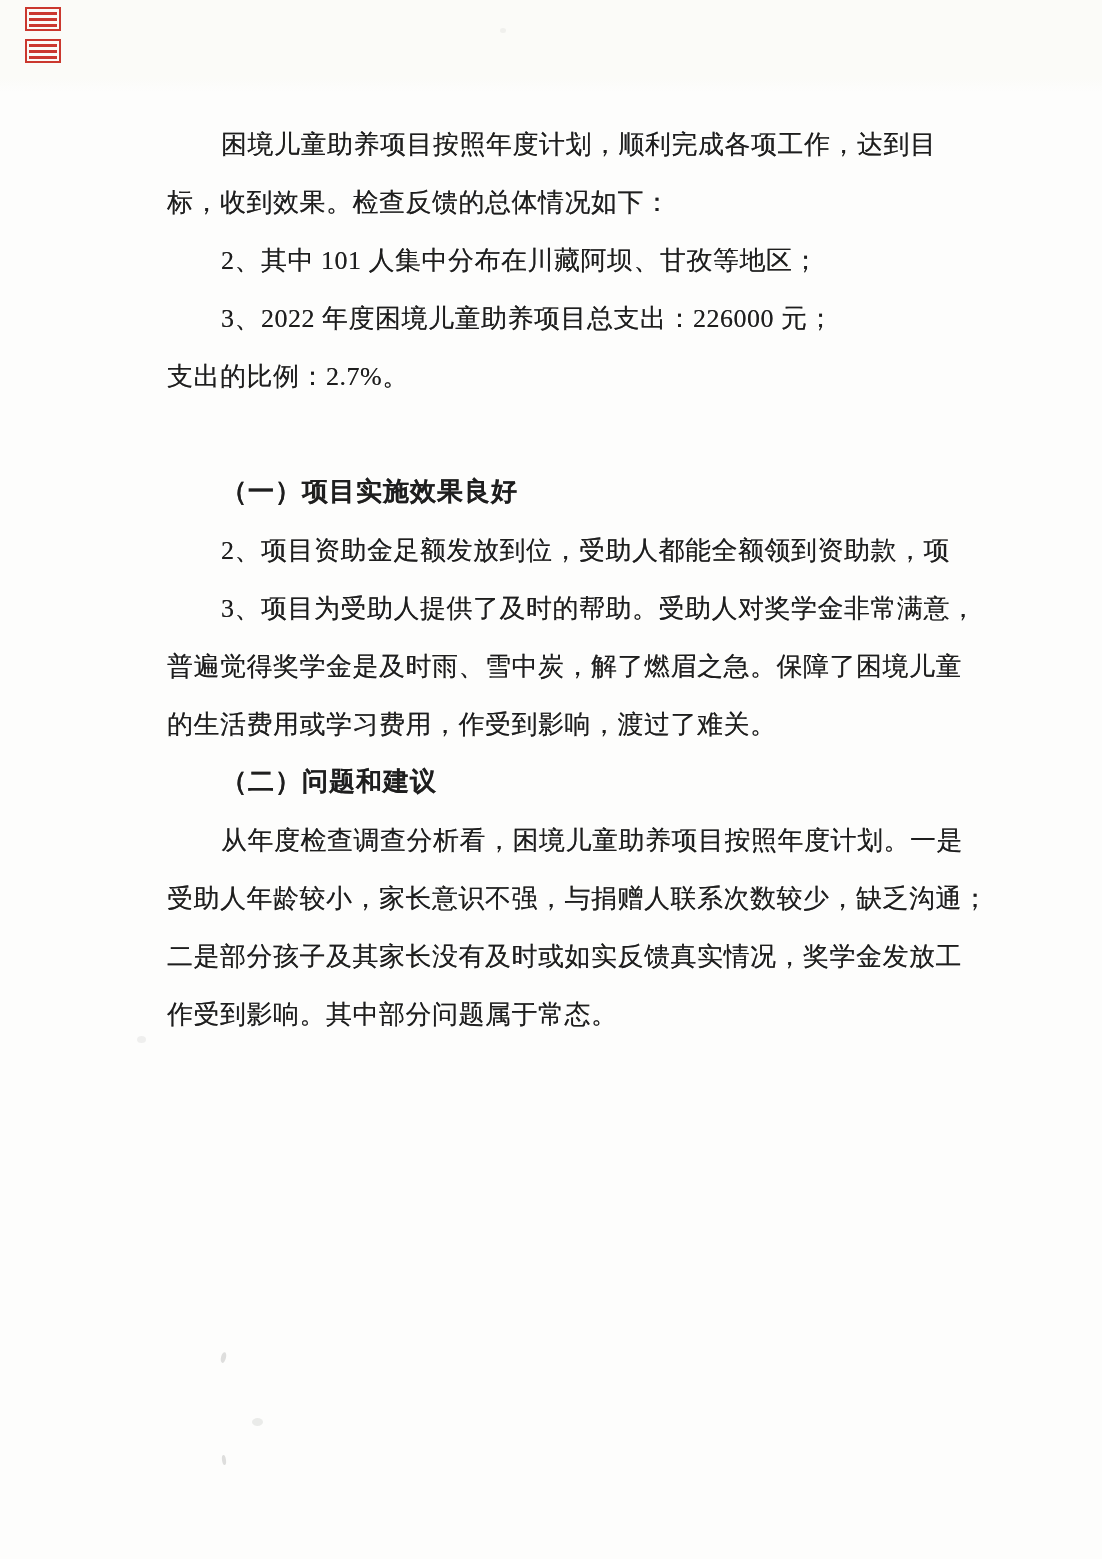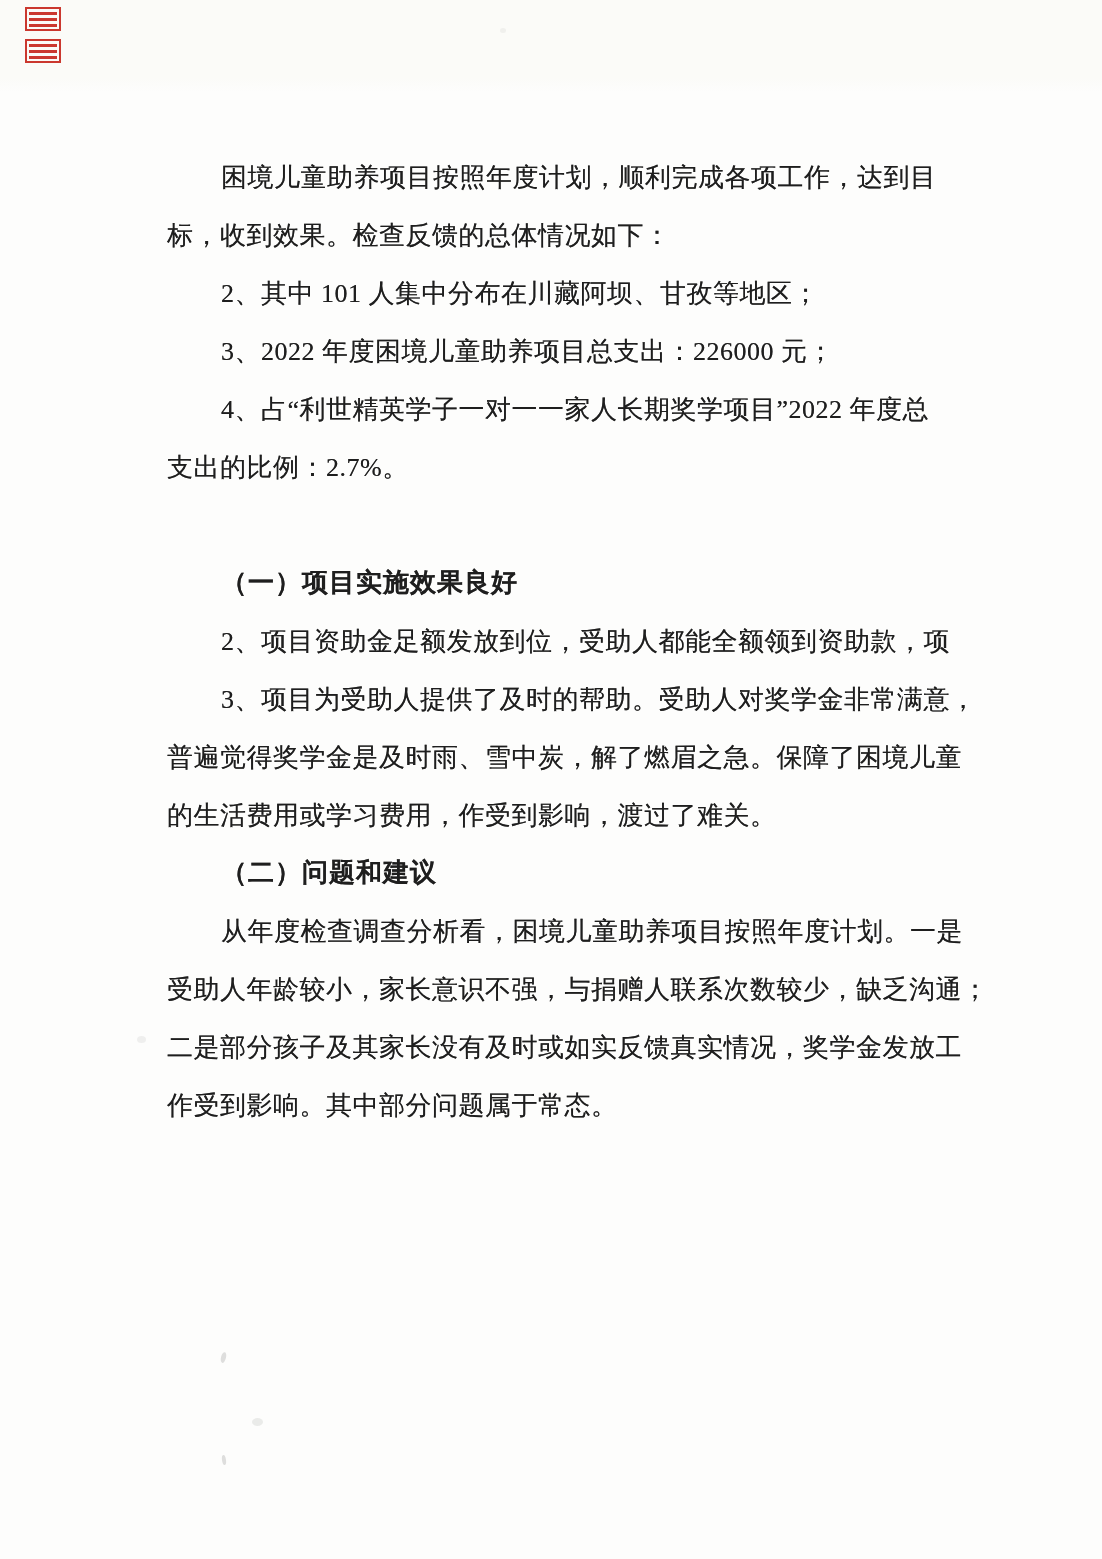--- a/index.html
+++ b/index.html
@@ -11,21 +11,21 @@
     background:
       linear-gradient(180deg,#fbfbf8 0px,#fbfbf8 78px,#fdfdfc 92px,#fdfdfc 100%);
     overflow:hidden;
     font-family:"Liberation Serif","DejaVu Serif",serif;
     color:#1e1e1e;
   }
   
   .textblock{
     position:absolute;
     left:167px;
-    top:149px;
+    top:116px;
     width:790px;
     font-size:26px;
     line-height:58px;
     text-shadow:0 0 0.6px rgba(20,20,20,0.65);
     letter-spacing:0.5px;
   }
   .line{
     white-space:nowrap;
     height:58px;
   }
@@ -87,21 +87,20 @@
   <div class="speck s2"></div>
   <div class="speck s3"></div>
   <div class="speck s4"></div>
   <div class="speck s5"></div>
 
   <div class="textblock">
     <div class="line indent">困境儿童助养项目按照年度计划，顺利完成各项工作，达到目</div>
     <div class="line">标，收到效果。检查反馈的总体情况如下：</div>
     <div class="line indent">2、其中 101 人集中分布在川藏阿坝、甘孜等地区；</div>
     <div class="line indent">3、2022 年度困境儿童助养项目总支出：226000 元；</div>
-    <div class="line indent">4、占“利世精英学子一对一一家人长期奖学项目”2022 年度总</div>
     <div class="line">支出的比例：2.7%。</div>
     <div class="spacer"></div>
     <div class="line indent heading">（一）项目实施效果良好</div>
     <div class="line indent">2、项目资助金足额发放到位，受助人都能全额领到资助款，项</div>
     <div class="line indent">3、项目为受助人提供了及时的帮助。受助人对奖学金非常满意，</div>
     <div class="line">普遍觉得奖学金是及时雨、雪中炭，解了燃眉之急。保障了困境儿童</div>
     <div class="line">的生活费用或学习费用，作受到影响，渡过了难关。</div>
     <div class="line indent heading">（二）问题和建议</div>
     <div class="line indent">从年度检查调查分析看，困境儿童助养项目按照年度计划。一是</div>
     <div class="line">受助人年龄较小，家长意识不强，与捐赠人联系次数较少，缺乏沟通；</div>

